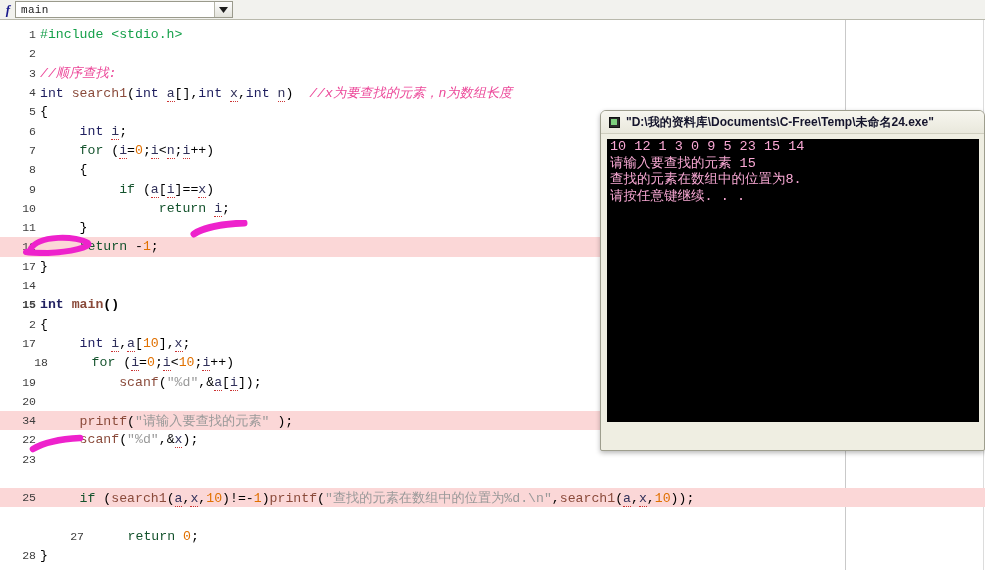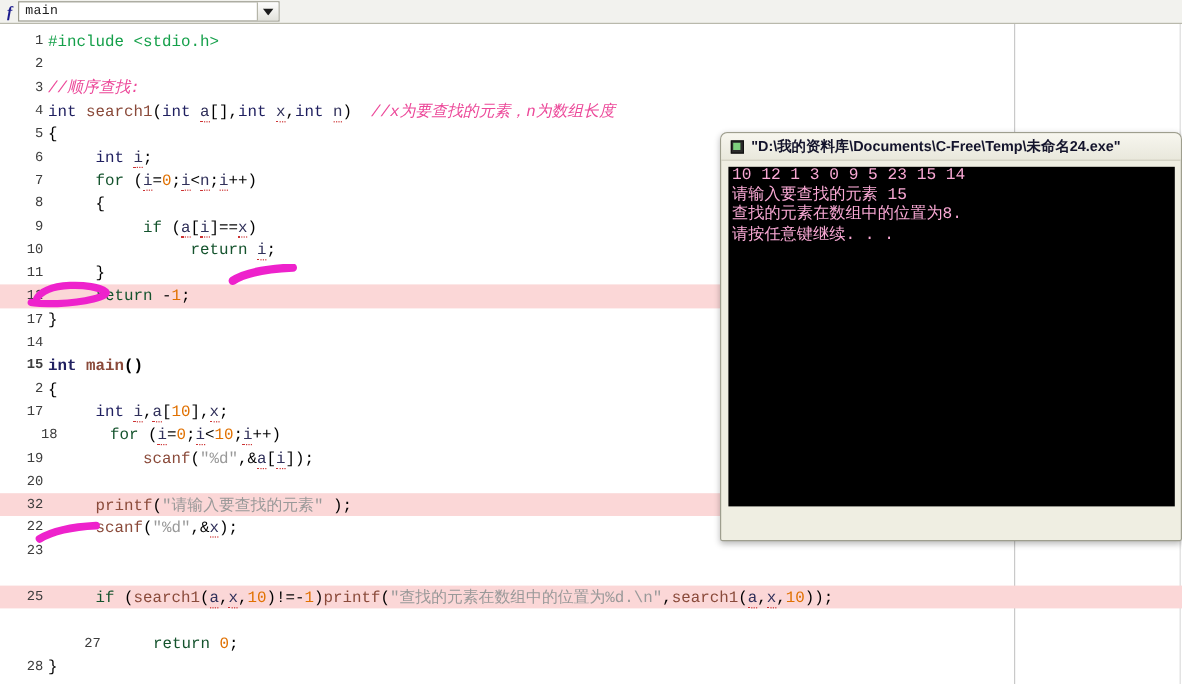--- a/index.html
+++ b/index.html
@@ -205,21 +205,21 @@
       <div class="code-line" style="top: 198px;"><span class="ln">11</span><span class="src">     }</span></div>
       <div class="code-line hl" style="top: 217.3px;"><span class="ln">12</span><span class="src">     <span class="kw">return</span> -<span class="num">1</span>;</span></div>
       <div class="code-line" style="top: 236.6px;"><span class="ln">17</span><span class="src">}</span></div>
       <div class="code-line" style="top: 255.9px;"><span class="ln">14</span><span class="src"></span></div>
       <div class="code-line" style="top: 275.2px; font-weight: bold;"><span class="ln">15</span><span class="src"><span class="ty">int</span> <span class="fnname">main</span>()</span></div>
       <div class="code-line" style="top: 294.5px;"><span class="ln">2</span><span class="src">{</span></div>
       <div class="code-line" style="top: 313.8px;"><span class="ln">17</span><span class="src">     <span class="ty">int</span> <span class="ident uline">i</span>,<span class="ident uline">a</span>[<span class="num">10</span>],<span class="ident uline">x</span>;</span></div>
       <div class="code-line" style="top: 333.1px; margin-left: 12px;"><span class="ln">18</span><span class="src">     <span class="kw">for</span> (<span class="ident uline">i</span>=<span class="num">0</span>;<span class="ident uline">i</span>&lt;<span class="num">10</span>;<span class="ident uline">i</span>++)</span></div>
       <div class="code-line" style="top: 352.4px;"><span class="ln">19</span><span class="src">          <span class="fnname">scanf</span>(<span class="str">"%d"</span>,&amp;<span class="ident uline">a</span>[<span class="ident uline">i</span>]);</span></div>
       <div class="code-line" style="top: 371.7px;"><span class="ln">20</span><span class="src"></span></div>
-      <div class="code-line hl" style="top: 391px;"><span class="ln">32</span><span class="src">     <span class="fnname">printf</span>(<span class="str">"请输入要查找的元素"</span> );</span></div>
+      <div class="code-line hl" style="top: 391px;"><span class="ln">34</span><span class="src">     <span class="fnname">printf</span>(<span class="str">"请输入要查找的元素"</span> );</span></div>
       <div class="code-line" style="top: 410.3px;"><span class="ln">22</span><span class="src">     <span class="fnname">scanf</span>(<span class="str">"%d"</span>,&amp;<span class="ident uline">x</span>);</span></div>
       <div class="code-line" style="top: 429.6px;"><span class="ln">23</span><span class="src"></span></div>
       <div class="code-line hl" style="top: 468.2px;"><span class="ln">25</span><span class="src">     <span class="kw">if</span> (<span class="fnname">search1</span>(<span class="ident uline">a</span>,<span class="ident uline">x</span>,<span class="num">10</span>)!=-<span class="num">1</span>)<span class="fnname">printf</span>(<span class="str">"查找的元素在数组中的位置为%d.\n"</span>,<span class="fnname">search1</span>(<span class="ident uline">a</span>,<span class="ident uline">x</span>,<span class="num">10</span>));</span></div>
       <div class="code-line" style="top: 506.8px; margin-left: 48px;"><span class="ln">27</span><span class="src">     <span class="kw">return</span> <span class="num">0</span>;</span></div>
       <div class="code-line" style="top: 526.1px;"><span class="ln">28</span><span class="src">}</span></div>
     </div>
 
   <svg class="ink" style="left:190px;top:200px;" width="60" height="20" viewBox="0 0 60 20">
     <path d="M4 14 C14 7, 34 4, 54 3" stroke="#ee22cc" stroke-width="7" stroke-linecap="round" fill="none"></path>
   </svg>

